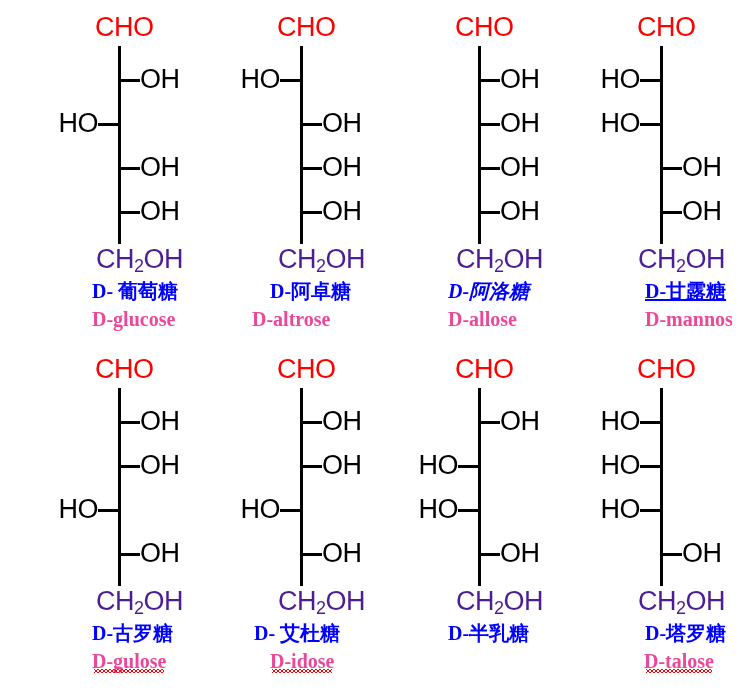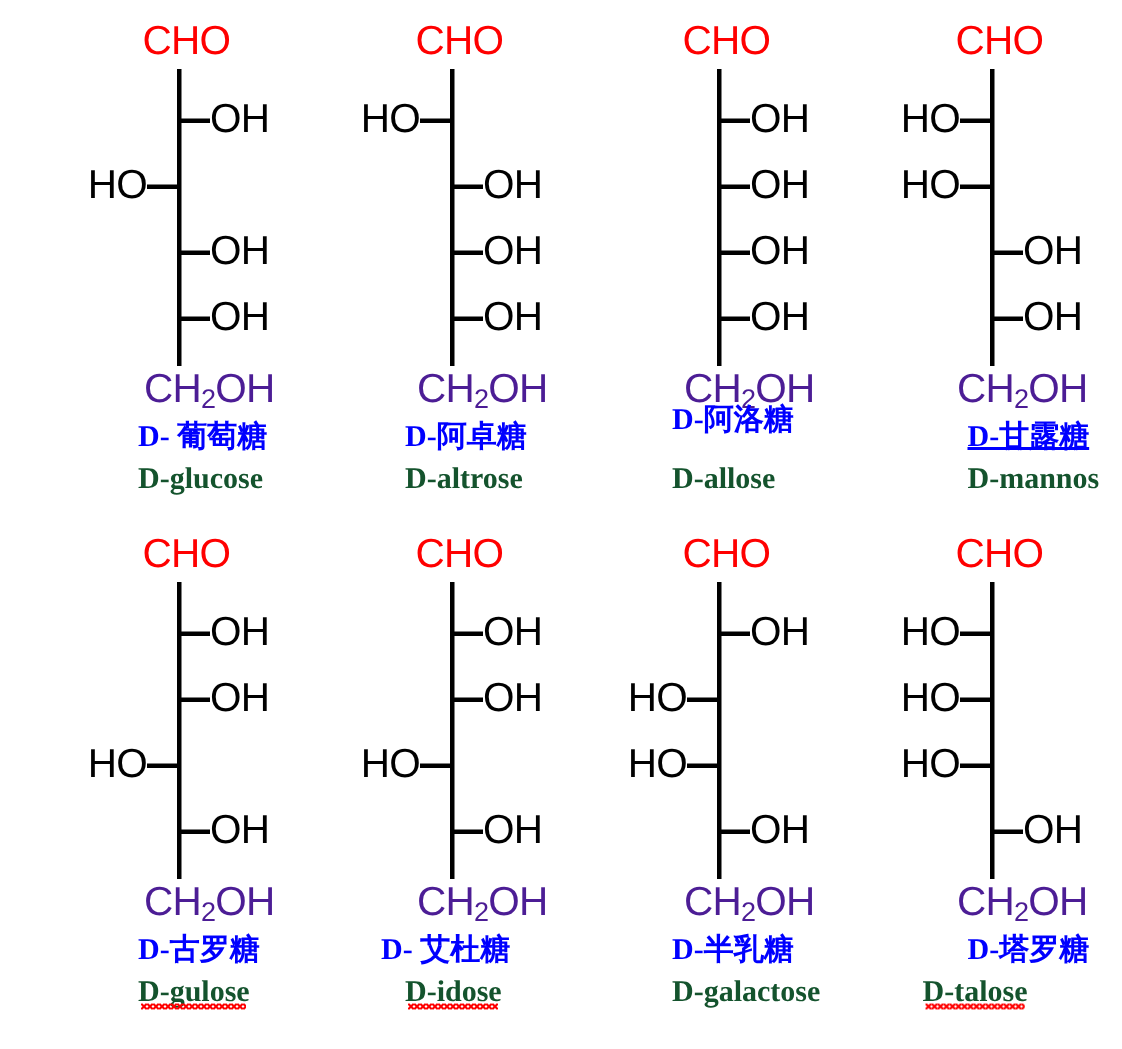--- a/index.html
+++ b/index.html
@@ -102,21 +102,21 @@
     white-space: nowrap;
   }
   .cn-name {
     color: #0000ff;
     font-family: "Liberation Serif", serif;
     font-weight: bold;
     font-size: 20px;
     line-height: 22px;
   }
   .en-name {
-    color: #14532d;
+    color: #ec4899;
     font-family: "Liberation Serif", serif;
     font-weight: bold;
     font-size: 20px;
     line-height: 22px;
     position: relative;
     display: inline-block;
   }
   
   .misspelled::after {
     content: "";
@@ -174,21 +174,21 @@
         <div class="sub right" style="top: 154px; left: 302px;">
           <div class="tick"></div>
           <div class="oh">OH</div>
         </div>
         <div class="sub right" style="top: 198px; left: 302px;">
           <div class="tick"></div>
           <div class="oh">OH</div>
         </div>
         <div class="ch2oh" style="left: 278px; top: 246px;"><span>CH</span><sub>2</sub><span>OH</span></div>
         <div class="caption cn-name" style="left: 270px; top: 280px;">D-阿卓糖</div>
-        <div class="caption" style="left: 270px; top: 308px;"><span class="en-name">D-altrose</span></div>
+        <div class="caption" style="left: 252px; top: 308px;"><span class="en-name">D-altrose</span></div>
       </div>
       <div class="cell" style="left: 0px;">
         <div class="cho" style="left: 455px; top: 14px;">CHO</div>
         <div class="backbone" style="left: 478px; top: 46px; height: 198px;"></div>
         <div class="sub right" style="top: 66px; left: 480px;">
           <div class="tick"></div>
           <div class="oh">OH</div>
         </div>
         <div class="sub right" style="top: 110px; left: 480px;">
           <div class="tick"></div>
@@ -196,21 +196,21 @@
         </div>
         <div class="sub right" style="top: 154px; left: 480px;">
           <div class="tick"></div>
           <div class="oh">OH</div>
         </div>
         <div class="sub right" style="top: 198px; left: 480px;">
           <div class="tick"></div>
           <div class="oh">OH</div>
         </div>
         <div class="ch2oh" style="left: 456px; top: 246px;"><span>CH</span><sub>2</sub><span>OH</span></div>
-        <div class="caption cn-name" style="left: 448px; top: 269px;">D-阿洛糖</div>
+        <div class="caption cn-name" style="left: 448px; top: 280px; font-style: italic;">D-阿洛糖</div>
         <div class="caption" style="left: 448px; top: 308px;"><span class="en-name">D-allose</span></div>
       </div>
       <div class="cell" style="left: 0px;">
         <div class="cho" style="left: 637px; top: 14px;">CHO</div>
         <div class="backbone" style="left: 660px; top: 46px; height: 198px;"></div>
         <div class="sub left" style="top: 66px; left: 588px; width: 72px;">
           <div class="tick"></div>
           <div class="oh">HO</div>
         </div>
         <div class="sub left" style="top: 110px; left: 588px; width: 72px;">
@@ -291,21 +291,20 @@
         <div class="sub left" style="top: 156px; left: 406px; width: 72px;">
           <div class="tick"></div>
           <div class="oh">HO</div>
         </div>
         <div class="sub right" style="top: 200px; left: 480px;">
           <div class="tick"></div>
           <div class="oh">OH</div>
         </div>
         <div class="ch2oh" style="left: 456px; top: 248px;"><span>CH</span><sub>2</sub><span>OH</span></div>
         <div class="caption cn-name" style="left: 448px; top: 282px;">D-半乳糖</div>
-        <div class="caption" style="left: 448px; top: 310px;"><span class="en-name">D-galactose</span></div>
       </div>
       <div class="cell" style="left: 0px;">
         <div class="cho" style="left: 637px; top: 16px;">CHO</div>
         <div class="backbone" style="left: 660px; top: 48px; height: 198px;"></div>
         <div class="sub left" style="top: 68px; left: 588px; width: 72px;">
           <div class="tick"></div>
           <div class="oh">HO</div>
         </div>
         <div class="sub left" style="top: 112px; left: 588px; width: 72px;">
           <div class="tick"></div>
@@ -314,16 +313,16 @@
         <div class="sub left" style="top: 156px; left: 588px; width: 72px;">
           <div class="tick"></div>
           <div class="oh">HO</div>
         </div>
         <div class="sub right" style="top: 200px; left: 662px;">
           <div class="tick"></div>
           <div class="oh">OH</div>
         </div>
         <div class="ch2oh" style="left: 638px; top: 248px;"><span>CH</span><sub>2</sub><span>OH</span></div>
         <div class="caption cn-name" style="left: 645px; top: 282px;">D-塔罗糖</div>
-        <div class="caption" style="left: 615px; top: 310px;"><span class="en-name misspelled">D-talose</span></div>
+        <div class="caption" style="left: 644px; top: 310px;"><span class="en-name misspelled">D-talose</span></div>
       </div>
     </div>
 </div>
 
 </body></html>

